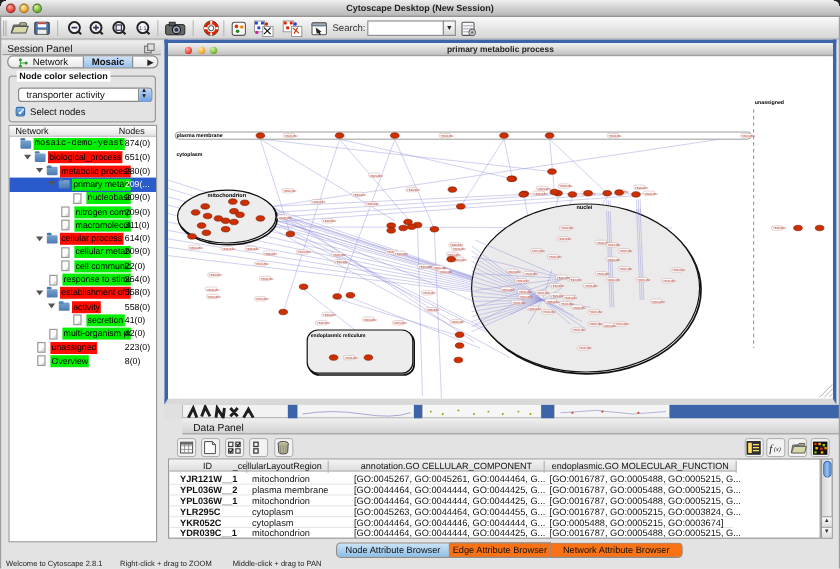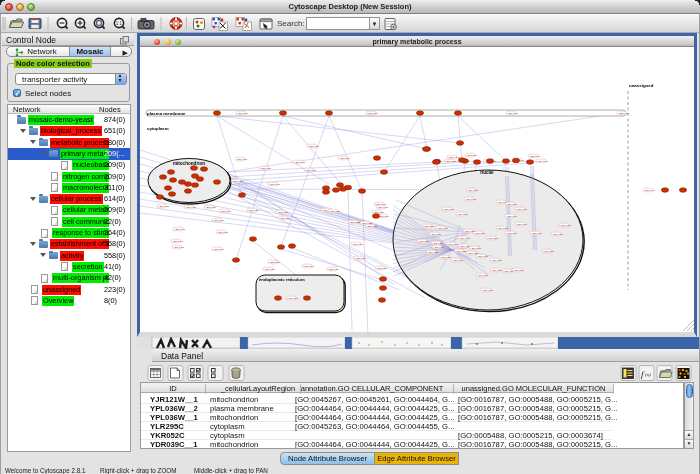--- a/index.html
+++ b/index.html
@@ -32,21 +32,21 @@
   background:linear-gradient(#efefef,#d2d2d2); border-bottom:1px solid #9e9e9e; }
 #cp-head span { position:absolute; left:4px; top:1px; font-size:8.5px; color:#111; }
 #cp-tabs { position:absolute; left:4px; top:12px; width:126px; height:11px;
   background:linear-gradient(#ffffff,#e8e8e8); border:1px solid #8b8b8b; border-radius:5px; overflow:hidden;}
 #tab-net { position:absolute; left:0; top:0; width:62px; height:11px; font-size:8px; color:#111; text-align:center; line-height:10px;}
 #tab-mos { position:absolute; left:62px; top:0; width:42px; height:11px; font-weight:bold;
   background:linear-gradient(#cfe2f7,#8fbbea); border-left:1px solid #8b8b8b; border-right:1px solid #8b8b8b;
   font-size:8px; color:#111; text-align:center; line-height:10px;}
 #tab-arr { position:absolute; right:3px; top:0px; font-size:7px; line-height:11px; color:#222;}
 #ncs { position:absolute; left:5px; top:29px; width:123px; height:39px; border:1px solid #9a9a9a; border-radius:3px;}
-#ncs-label { position:absolute; left:6px; top:-5px; background:#84cc16; padding:0 2px; font-size:7.5px; font-weight:bold; color:#111;}
+#ncs-label { position:absolute; left:6px; top:-5px; background:#ffffff; padding:0 2px; font-size:7.5px; font-weight:bold; color:#111;}
 #dropdown { position:absolute; left:7px; top:9px; width:112px; height:12px; background:#fff;
   border:1px solid #8a8a8a; border-radius:3px; font-size:8px; color:#111; }
 #dropdown span { position:absolute; left:6px; top:1px; }
 #dd-btn { position:absolute; right:0px; top:0px; width:11px; height:10.5px; border-radius:0 3px 3px 0;
   background:linear-gradient(#bcd4f5,#6f9fe0); border-left:1px solid #8a8a8a;}
 #dd-btn:before { content:"\25B4"; position:absolute; top:-3px; left:2.5px; font-size:6px; color:#222;}
 #dd-btn:after { content:"\25BE"; position:absolute; top:2px; left:2.5px; font-size:6px; color:#222;}
 #cb { position:absolute; left:11px; top:55px; width:8px; height:8px; border-radius:2px;
   background:linear-gradient(#7fb4e8,#3f7ec9); border:1px solid #3a6ea8;}
 #cb:after{ content:"\2713"; position:absolute; left:0.5px; top:-1.5px; font-size:8px; font-weight:bold; color:#fff;}
@@ -91,21 +91,21 @@
 .drow .c2 { position:absolute; left:69px;}
 .drow .c3 { position:absolute; left:154px;}
 .drow .c4 { position:absolute; left:317px;}
 #dp-scroll { position:absolute; left:548px; top:33px; width:10px; height:67px; background:linear-gradient(90deg,#d8d8d8,#f2f2f2); border:1px solid #999;}
 #dp-thumb { position:absolute; left:0.5px; top:1px; width:7px; height:14px; border-radius:4px;
   background:linear-gradient(90deg,#5a97e0,#9cc5f2 45%,#4a86d4); border:0.5px solid #3a6db4;}
 .sarr { position:absolute; left:0px; width:8px; height:9px; font-size:5px; text-align:center; color:#333; background:linear-gradient(#fafafa,#dcdcdc); border-top:1px solid #aaa;}
 
 
 #btabs { left:280px; top:452px; width:290px; height:13px; font-size:7.7px; color:#111;}
-.btab { position:absolute; top:0; height:13px; line-height:12px; text-align:center; background:#eab308; border:1px solid #8e8e8e;}
+.btab { position:absolute; top:0; height:13px; line-height:12px; text-align:center; background:#f97316; border:1px solid #8e8e8e;}
 #bt1 { left:0; width:95px; border-radius:4px 0 0 4px; background:linear-gradient(#cbe3f6,#8cbfe8);}
 #bt2 { left:95px; width:84px; border-left:none;}
 #bt3 { left:179px; width:110px; border-left:none; border-radius:0 4px 4px 0;}
 #status { left:0; top:466px; width:700px; height:8px; font-size:6.3px; color:#222;}
 #status span { position:absolute; top:1px; }
 .corner { position:absolute; top:0; width:5px; height:5px; z-index:50;}
 #crn-l { left:0; background:radial-gradient(circle at 5px 5px, rgba(0,0,0,0) 0 4.2px, #222 4.4px); }
 #crn-r { right:0; background:radial-gradient(circle at 0px 5px, rgba(0,0,0,0) 0 4.2px, #222 4.4px); }
 </style>
 </head>
@@ -196,21 +196,21 @@
   </div>
   <div id="titlebar" class="abs">
     <div class="light" id="l-red"></div>
       <div class="light" id="l-yel"></div>
       <div class="light" id="l-grn"></div>
     <div class="title">Cytoscape Desktop (New Session)</div>
   </div>
 
   <div id="cp" class="abs">
     <div id="cp-head">
-        <span>Control Node</span>
+        <span>Session Panel</span>
         <svg width="9" height="9" viewBox="0 0 9 9" style="position:absolute;right:5px;top:1.5px;">
           <rect x="0.5" y="2.5" width="5.5" height="5.5" fill="none" stroke="#777" stroke-width="1"></rect>
           <rect x="3" y="0.5" width="5.5" height="5.5" fill="#ddd" stroke="#777" stroke-width="1"></rect>
         </svg>
       </div>
     <div id="cp-tabs">
       <div id="tab-net"><svg width="9" height="9" viewBox="0 0 9 9" style="position:absolute;left:8px;top:1px;">
             <circle cx="2" cy="1.8" r="1.3" fill="#2a9a2a"></circle>
             <circle cx="2" cy="7.2" r="1.3" fill="#2a9a2a"></circle>
             <circle cx="6.8" cy="4.5" r="1.3" fill="#2a9a2a"></circle>
@@ -229,21 +229,21 @@
     <div id="cb"></div>
       <div id="cb-label">Select nodes</div>
     <div id="treebox">
       <div id="treehead">
           <span class="c1">Network</span>
           <span class="c2">Nodes</span>
         </div>
       <div id="tree">
 <div class="trow" style="top:9.5px;">
             <div class="fold" style="left:9px;"></div>
-            <div class="lbl gbg" style="left:20px;max-width:81px;">mosaic-demo-yeast</div>
+            <div class="lbl gbg" style="left:20px;max-width:81px;font-family:Liberation Mono, monospace;">mosaic-demo-yeast</div>
             <div class="val" style="">874(0)</div>
           </div>
 <div class="trow" style="top:20.8px;">
             <div class="tri" style="left:12px;"></div>
             <div class="fold" style="left:21px;"></div>
             <div class="lbl rbg" style="left:32px;max-width:69px;">biological_process</div>
             <div class="val" style="">651(0)</div>
           </div>
 <div class="trow" style="top:32.1px;">
             <div class="tri" style="left:22px;"></div>
@@ -811,23 +811,23 @@
           <rect x="543.5" y="10.5" width="2" height="2" fill="#ffcc00"></rect>
           <rect x="547.5" y="11" width="2" height="2" fill="#dd3300"></rect>
           <rect x="551" y="10.5" width="2" height="2" fill="#ff8800"></rect>
           <rect x="542.5" y="14" width="2" height="2" fill="#88aa00"></rect>
           <rect x="548" y="14" width="2" height="2" fill="#ffaa00"></rect>
         </g>
 </svg>
     <div id="dp-table">
       <div id="dp-thead">
         <div class="th" style="left:0;width:65px;">ID</div>
-        <div class="th" style="left:75px;width:85px;text-align:center;">_cellularLayoutRegion</div>
+        <div class="th" style="left:48px;width:85px;text-align:center;">_cellularLayoutRegion</div>
         <div class="th" style="left:150px;width:163px;">annotation.GO CELLULAR_COMPONENT</div>
-        <div class="th" style="left:313px;width:160px;">unassigned.GO MOLECULAR_FUNCTION</div>
+        <div class="th" style="left:313px;width:160px;">endoplasmic.GO MOLECULAR_FUNCTION</div>
       </div>
       <div id="dp-rows">
 <div class="drow" style="top:11.5px;border-bottom:0.5px solid #e8e8e8;">
             <b>YJR121W__1</b>
             <span class="c2">mitochondrion</span>
             <span class="c3">[GO:0045267, GO:0045261, GO:0044464, G...</span>
             <span class="c4">[GO:0016787, GO:0005488, GO:0005215, G...</span>
           </div>
 <div class="drow" style="top:20.5px;border-bottom:0.5px solid #e8e8e8;">
             <b>YPL036W__2</b>
@@ -838,44 +838,47 @@
 <div class="drow" style="top:29.5px;border-bottom:0.5px solid #e8e8e8;">
             <b>YPL036W__1</b>
             <span class="c2">mitochondrion</span>
             <span class="c3">[GO:0044464, GO:0044444, GO:0044425, G...</span>
             <span class="c4">[GO:0016787, GO:0005488, GO:0005215, G...</span>
           </div>
 <div class="drow" style="top:38.5px;border-bottom:0.5px solid #e8e8e8;">
             <b>YLR295C</b>
             <span class="c2">cytoplasm</span>
             <span class="c3">[GO:0045263, GO:0044464, GO:0044455, G...</span>
+            <span class="c4">[GO:0016787, GO:0005215, GO:0003824, G...</span>
           </div>
 <div class="drow" style="top:47.5px;border-bottom:0.5px solid #e8e8e8;">
             <b>YKR052C</b>
             <span class="c2">cytoplasm</span>
+            <span class="c3">[GO:0044464, GO:0044446, GO:0044444, G...</span>
             <span class="c4">[GO:0005488, GO:0005215, GO:0003674]</span>
           </div>
 <div class="drow" style="top:56.5px;border-bottom:0.5px solid #e8e8e8;">
             <b>YDR039C__1</b>
             <span class="c2">mitochondrion</span>
             <span class="c3">[GO:0044464, GO:0044444, GO:0044425, G...</span>
             <span class="c4">[GO:0016787, GO:0005488, GO:0005215, G...</span>
           </div>
 </div>
     </div>
     <div id="dp-scroll">
         <div id="dp-thumb"></div>
       <div class="sarr" style="bottom:9px;">▲</div>
       <div class="sarr" style="bottom:0px;">▼</div>
     </div>
   </div>
 
   <div id="btabs" class="abs">
     <div class="btab" id="bt1">Node Attribute Browser</div>
     <div class="btab" id="bt2">Edge Attribute Browser</div>
+    <div class="btab" id="bt3">Network Attribute Browser</div>
   </div>
   <div class="abs" style="left:0;top:14px;width:1px;height:460px;background:#9f9f9f;z-index:40;"></div>
   <div class="abs" style="left:699px;top:14px;width:1px;height:460px;background:#9f9f9f;z-index:40;"></div>
   <div id="status" class="abs">
     <span style="left:5px;">Welcome to Cytoscape 2.8.1</span>
     <span style="left:100px;">Right-click + drag to ZOOM</span>
     <span style="left:194px;">Middle-click + drag to PAN</span>
   </div>
 </div>
 

